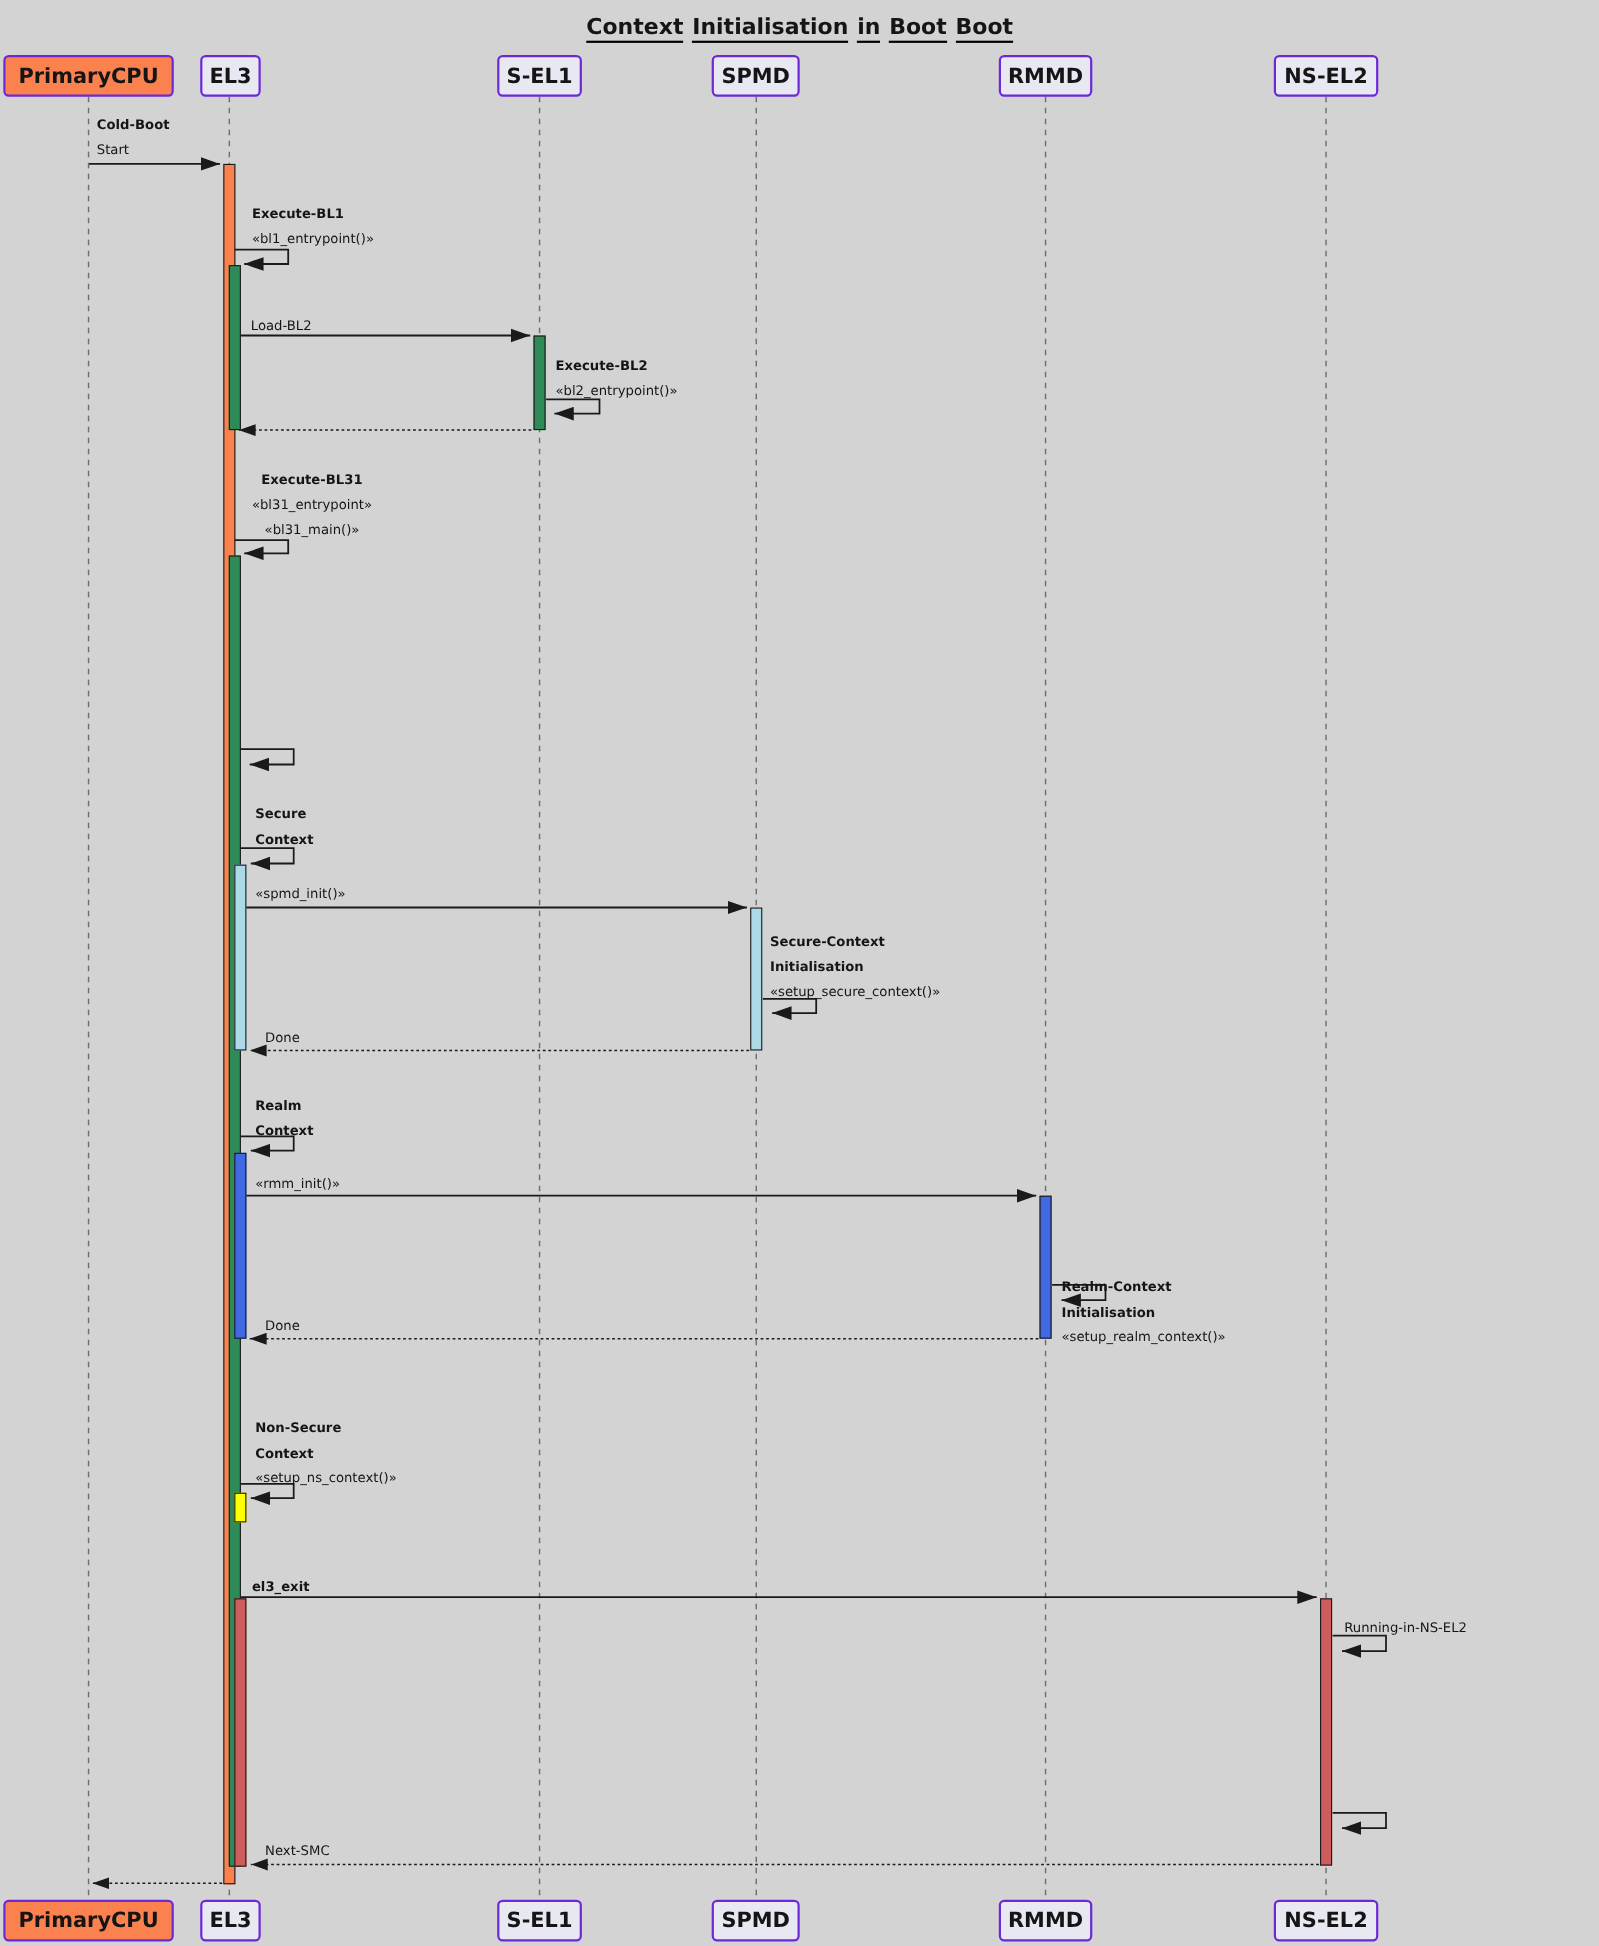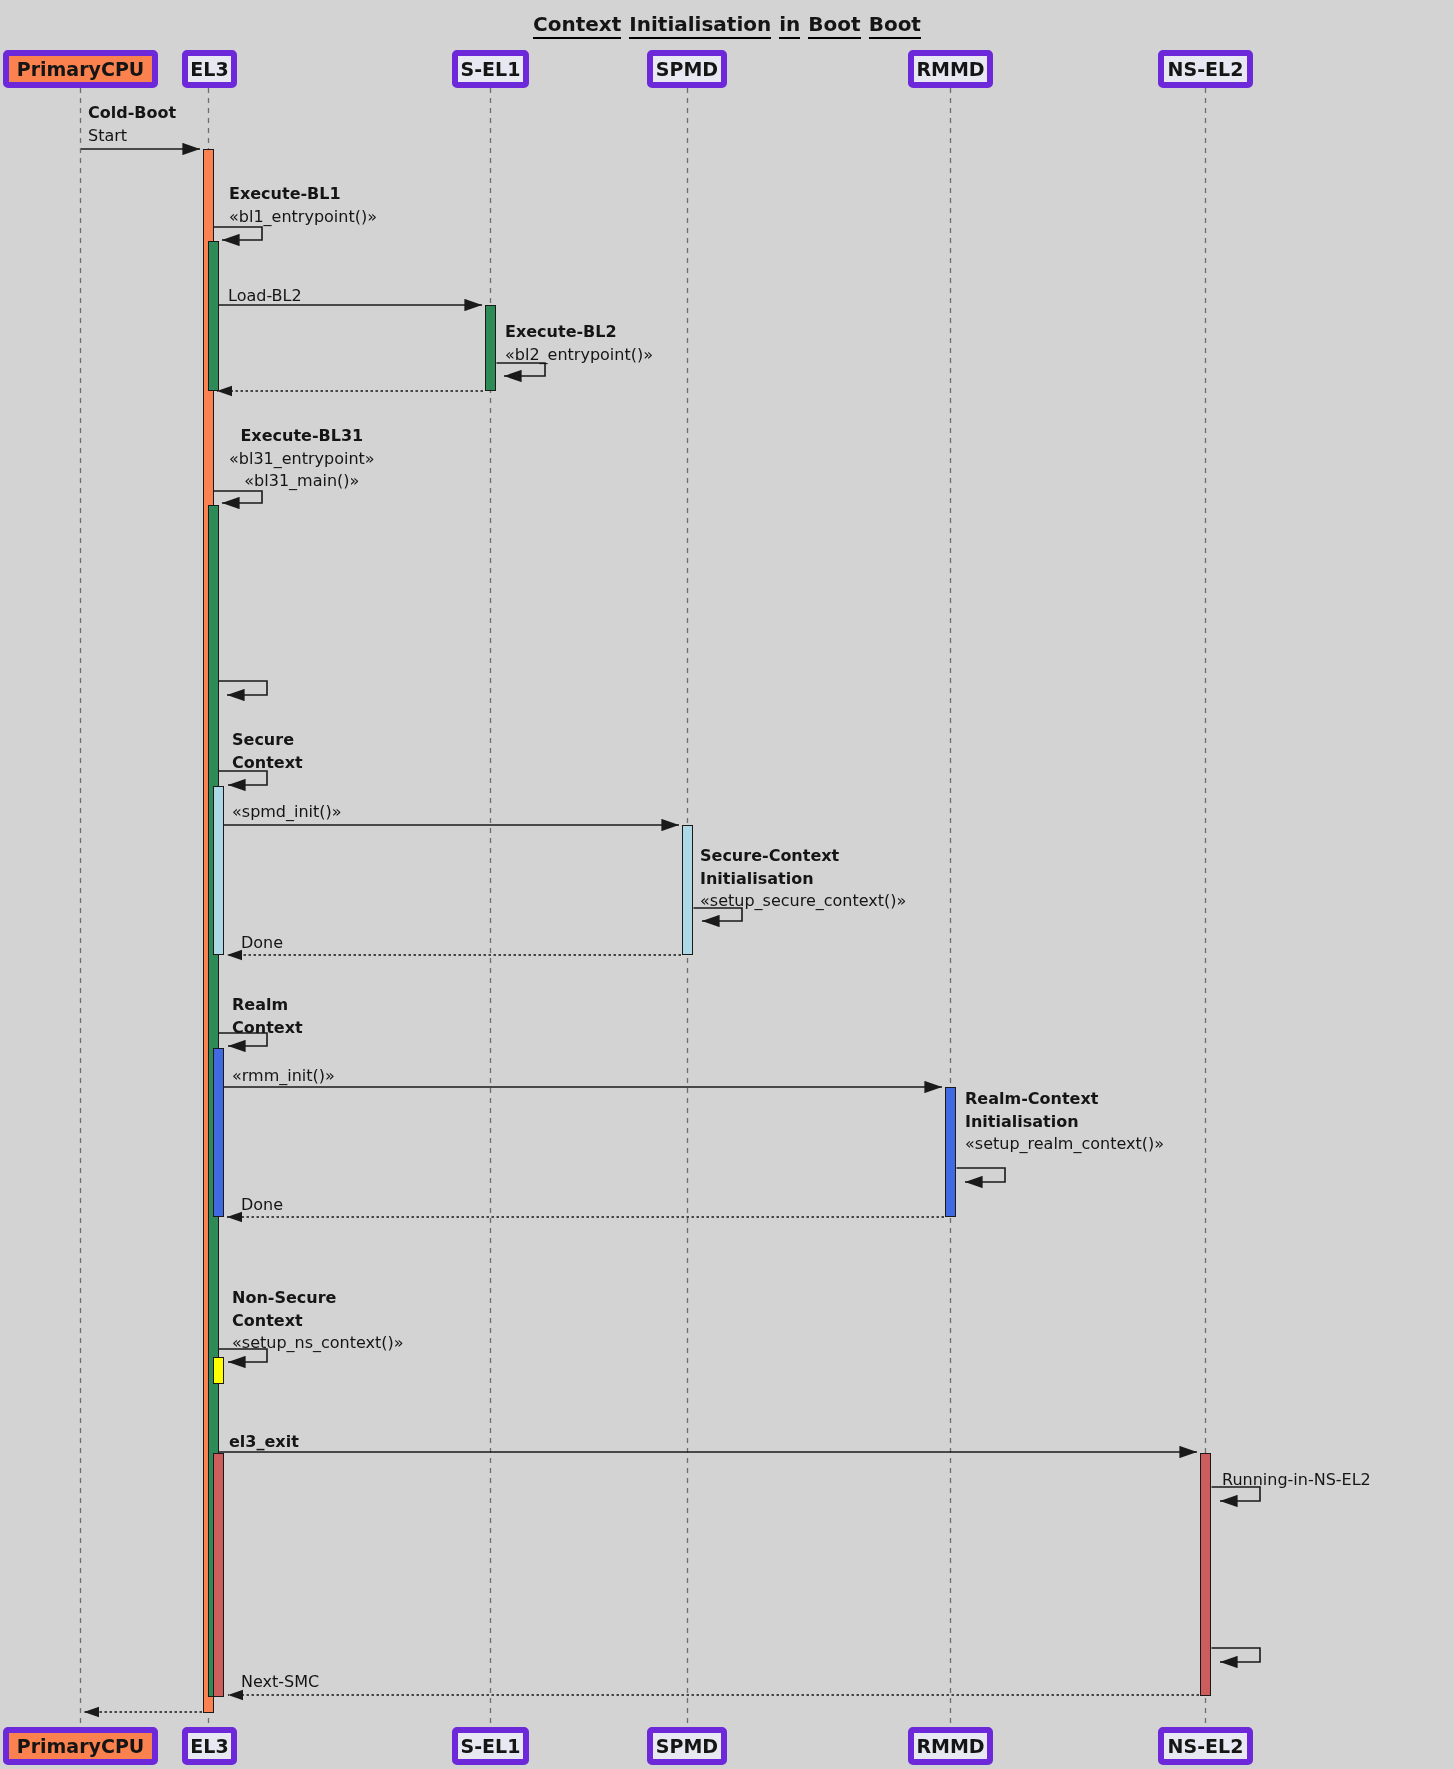--- a/index.html
+++ b/index.html
@@ -4,23 +4,23 @@
 <style>
   html,body{margin:0;padding:0;background:#d3d3d3;}
   #canvas{position:relative;width:1454px;height:1769px;background:#d3d3d3;overflow:hidden;
           font-family:"DejaVu Sans","Liberation Sans",sans-serif;color:#151515;}
   svg.layer{position:absolute;left:0;top:0;width:1454px;height:1769px;}
   .lifeline{stroke:#6e6e6e;stroke-width:1.3;stroke-dasharray:5,5;fill:none;}
   .call{stroke:#1a1a1a;stroke-width:1.6;fill:none;}
   .ret{stroke:#1a1a1a;stroke-width:1.4;stroke-dasharray:2.5,2.5;fill:none;}
   .loop{stroke:#1a1a1a;stroke-width:1.6;fill:none;}
   .bar{position:absolute;width:11px;border:1.6px solid #1a1a1a;box-sizing:border-box;}
-  .pbox{position:absolute;height:38px;border:6px solid #6d28d9;border-radius:5px;box-sizing:border-box;
+  .pbox{position:absolute;height:38px;border:2px solid #6d28d9;border-radius:5px;box-sizing:border-box;
         display:flex;align-items:center;justify-content:center;font-weight:bold;font-size:19px;z-index:6;}
-  .lbl{position:absolute;font-size:16px;line-height:22.5px;white-space:nowrap;z-index:5;}
+  .lbl{position:absolute;font-size:12px;line-height:22.5px;white-space:nowrap;z-index:5;}
   .lbl span{display:block;}
   .b{font-weight:bold;}
   .inline span{display:inline;}
   #title{position:absolute;top:12px;left:0;width:1454px;text-align:center;font-size:20px;font-weight:bold;z-index:5;}
   #title span{display:inline-block;border-bottom:2.5px solid #000;margin:0 4px;padding-bottom:1px;}
 </style>
 </head>
 <body>
 
 <div id="canvas" style="background-color: rgb(211, 211, 211);">
@@ -114,21 +114,21 @@
   <div class="lbl" style="left:241px;top:932px;">
     <span>Done</span>
   </div>
   <div class="lbl" style="left:232px;top:994px;">
     <span class="b">Realm</span>
       <span class="b">Context</span>
   </div>
   <div class="lbl" style="left:232px;top:1065px;">
     <span>«rmm_init()»</span>
   </div>
-  <div class="lbl" style="left:965px;top:1088px;">
+  <div class="lbl" style="left:965px;top:1159px;">
     <span class="b">Realm-Context</span>
       <span class="b">Initialisation</span>
       <span>«setup_realm_context()»</span>
   </div>
   <div class="lbl" style="left:241px;top:1194px;">
     <span>Done</span>
   </div>
   <div class="lbl" style="left:232px;top:1287px;">
     <span class="b">Non-Secure</span>
       <span class="b">Context</span>

